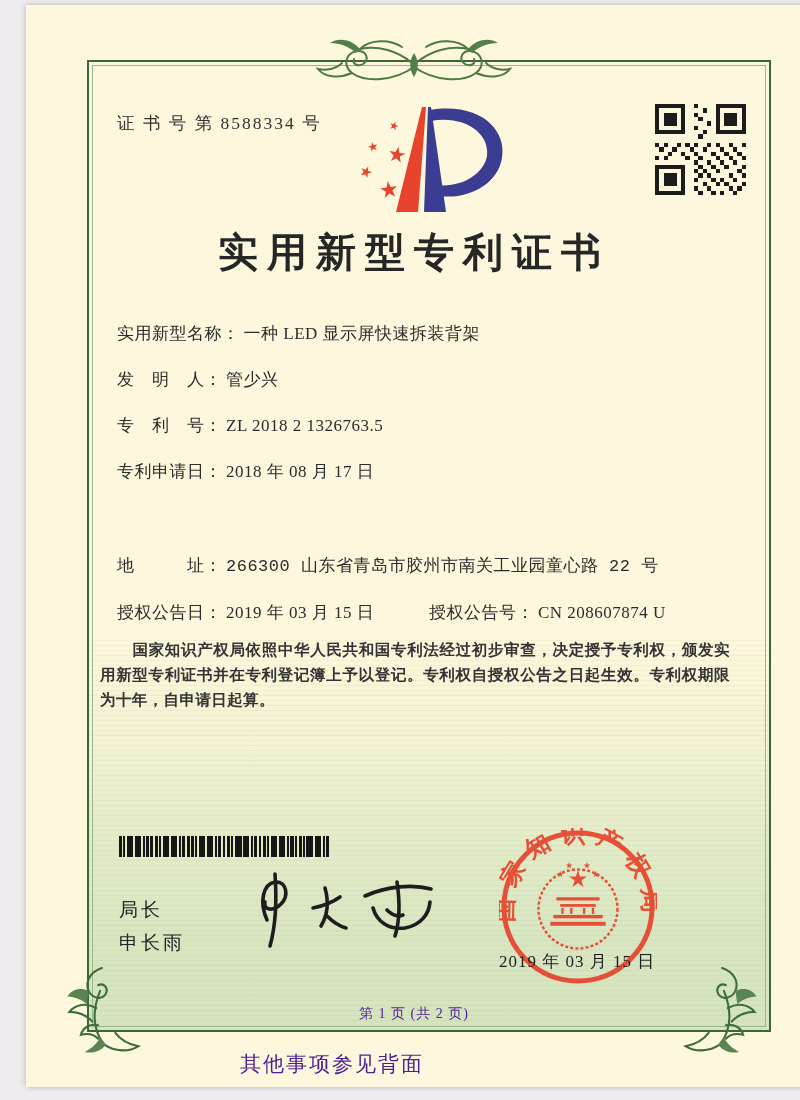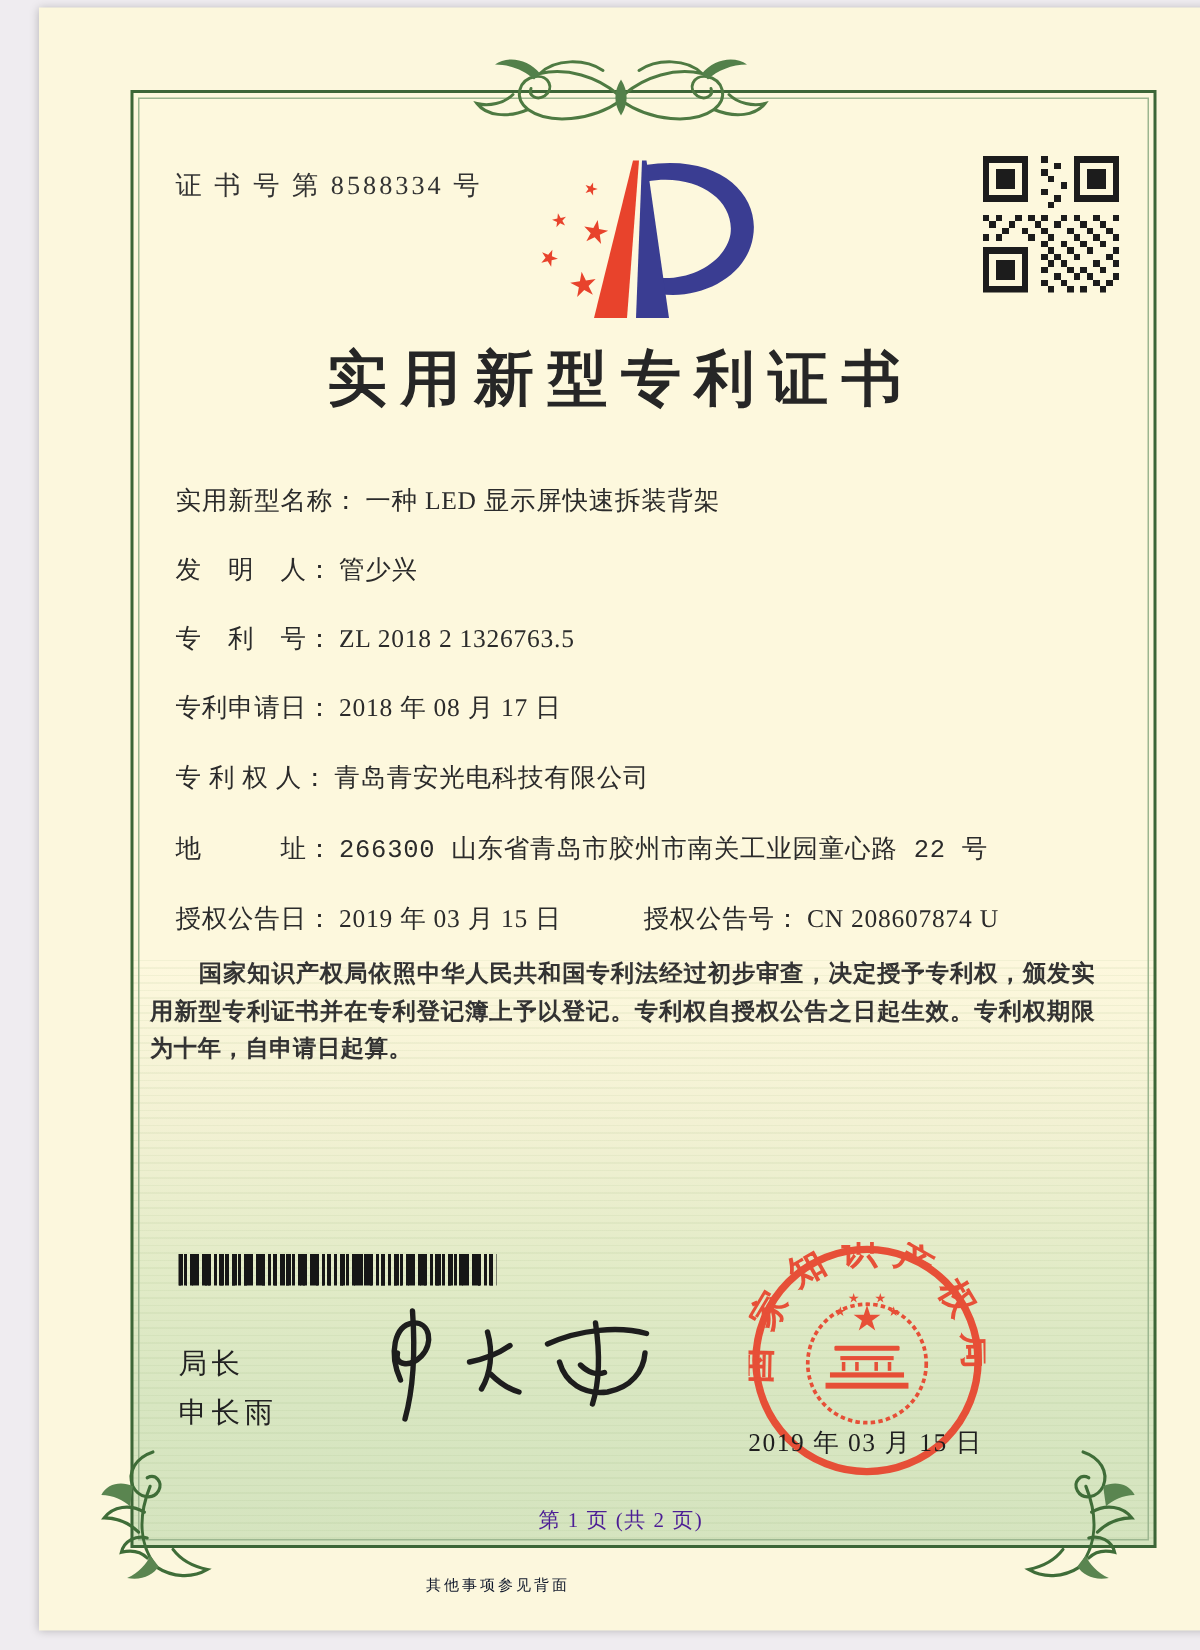--- a/index.html
+++ b/index.html
@@ -21,21 +21,21 @@
   .grant2{position:absolute;left:312px;top:0;}
   .paras{left:86px;top:637px;width:630px;font-size:15.5px;color:#333;line-height:1.62;text-align:justify;}
   .paras p{margin:0 0 9px 0;text-indent:2.1em;letter-spacing:.4px;font-weight:bold;}
   .barcode{left:105px;top:836px;width:212px;height:21px;background:
     repeating-linear-gradient(90deg,#161616 0 2px,transparent 2px 4px),
     repeating-linear-gradient(90deg,#161616 0 3px,transparent 3px 9px),
     repeating-linear-gradient(90deg,transparent 0 5px,#161616 5px 6px,transparent 6px 13px);}
   .director{left:105px;top:893px;font-size:19px;color:#222;letter-spacing:3px;line-height:1.75;}
   .seal-date{left:463px;top:950px;width:200px;text-align:center;font-size:17px;color:#1e1e1e;letter-spacing:1px;}
   .page-info{left:0;top:1005px;width:800px;text-align:center;font-size:14px;color:#4c1d95;letter-spacing:1px;}
-  .back-note{left:0;top:1050px;width:636px;text-align:center;font-size:10px;color:#0f172a;letter-spacing:2px;}
+  .back-note{left:0;top:1050px;width:636px;text-align:center;font-size:21px;color:#4c1d95;letter-spacing:2px;}
   svg{display:block;}
 </style>
 </head>
 <body>
 
 <div class="photo">
   <div class="paper"></div>
   <div class="frame-bg abs"></div>
   <div class="frame-waves abs"></div>
   <div class="frame">
@@ -121,23 +121,20 @@
   <div class="abs title">实用新型专利证书</div>
   <div class="abs row" style="top:368px;">
     <span class="lbl">发　明　人：</span><span>管少兴</span>
   </div>
   <div class="abs row" style="top:414px;">
     <span class="lbl">专　利　号：</span><span>ZL 2018 2 1326763.5</span>
   </div>
   <div class="abs row" style="top:460px;">
     <span class="lbl">专利申请日：</span><span>2018 年 08 月 17 日</span>
   </div>
-  <div class="abs row" style="top:507px;">
-    <span class="lbl">专 利 权 人：</span><span>青岛青安光电科技有限公司</span>
-  </div>
   <div class="abs row" style="top:554px;font-family:Liberation Mono, monospace;">
     <span class="lbl">地　　　址：</span><span>266300 山东省青岛市胶州市南关工业园童心路 22 号</span>
   </div>
   <div class="abs row" style="top:601px;">
     <span class="lbl">授权公告日：</span><span>2019 年 03 月 15 日</span>
     <span class="grant2">
       <span class="lbl">授权公告号：</span><span>CN 208607874 U</span>
     </span>
   </div>
 

